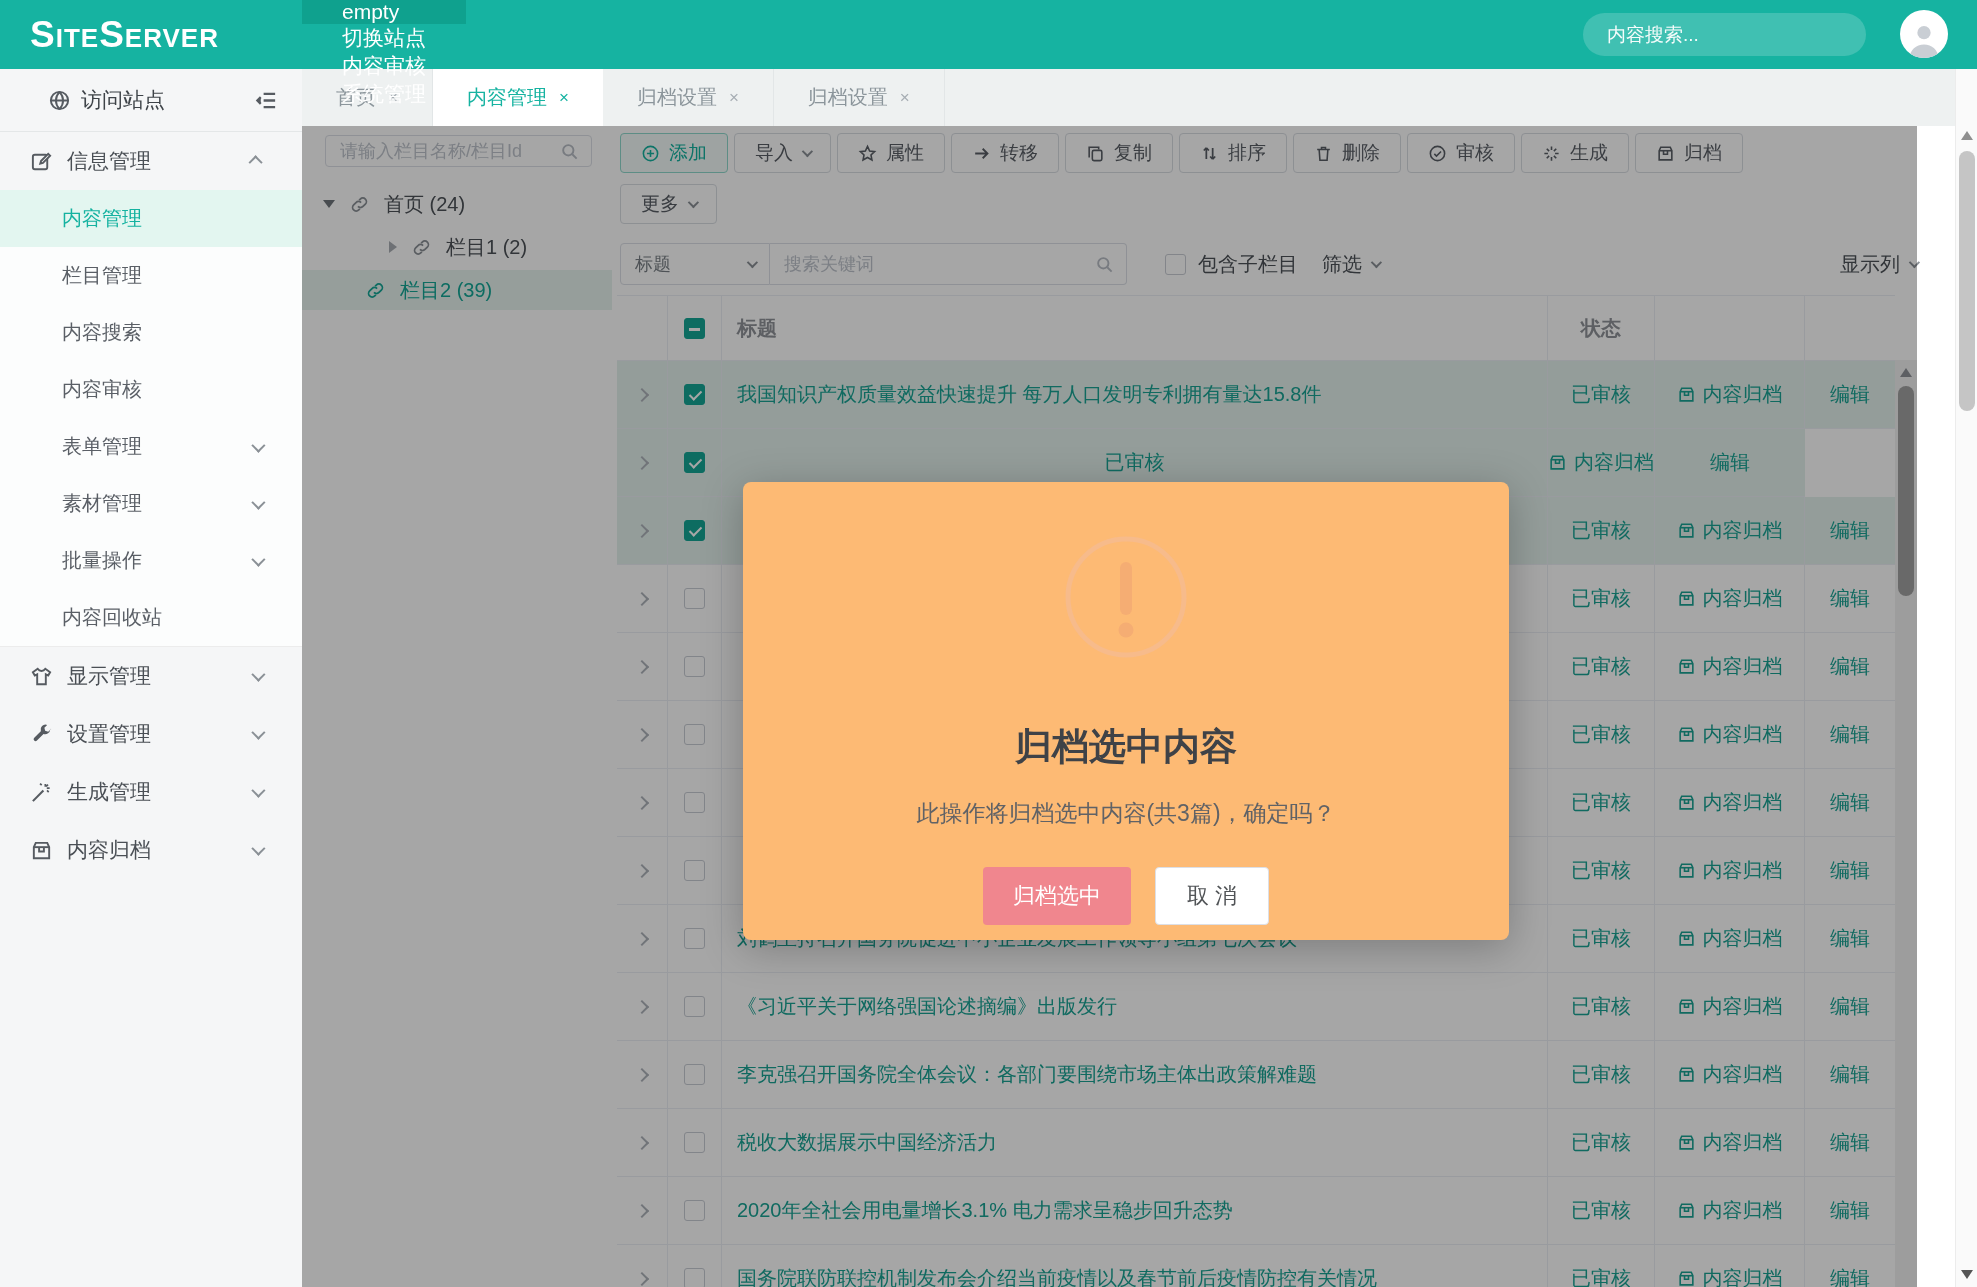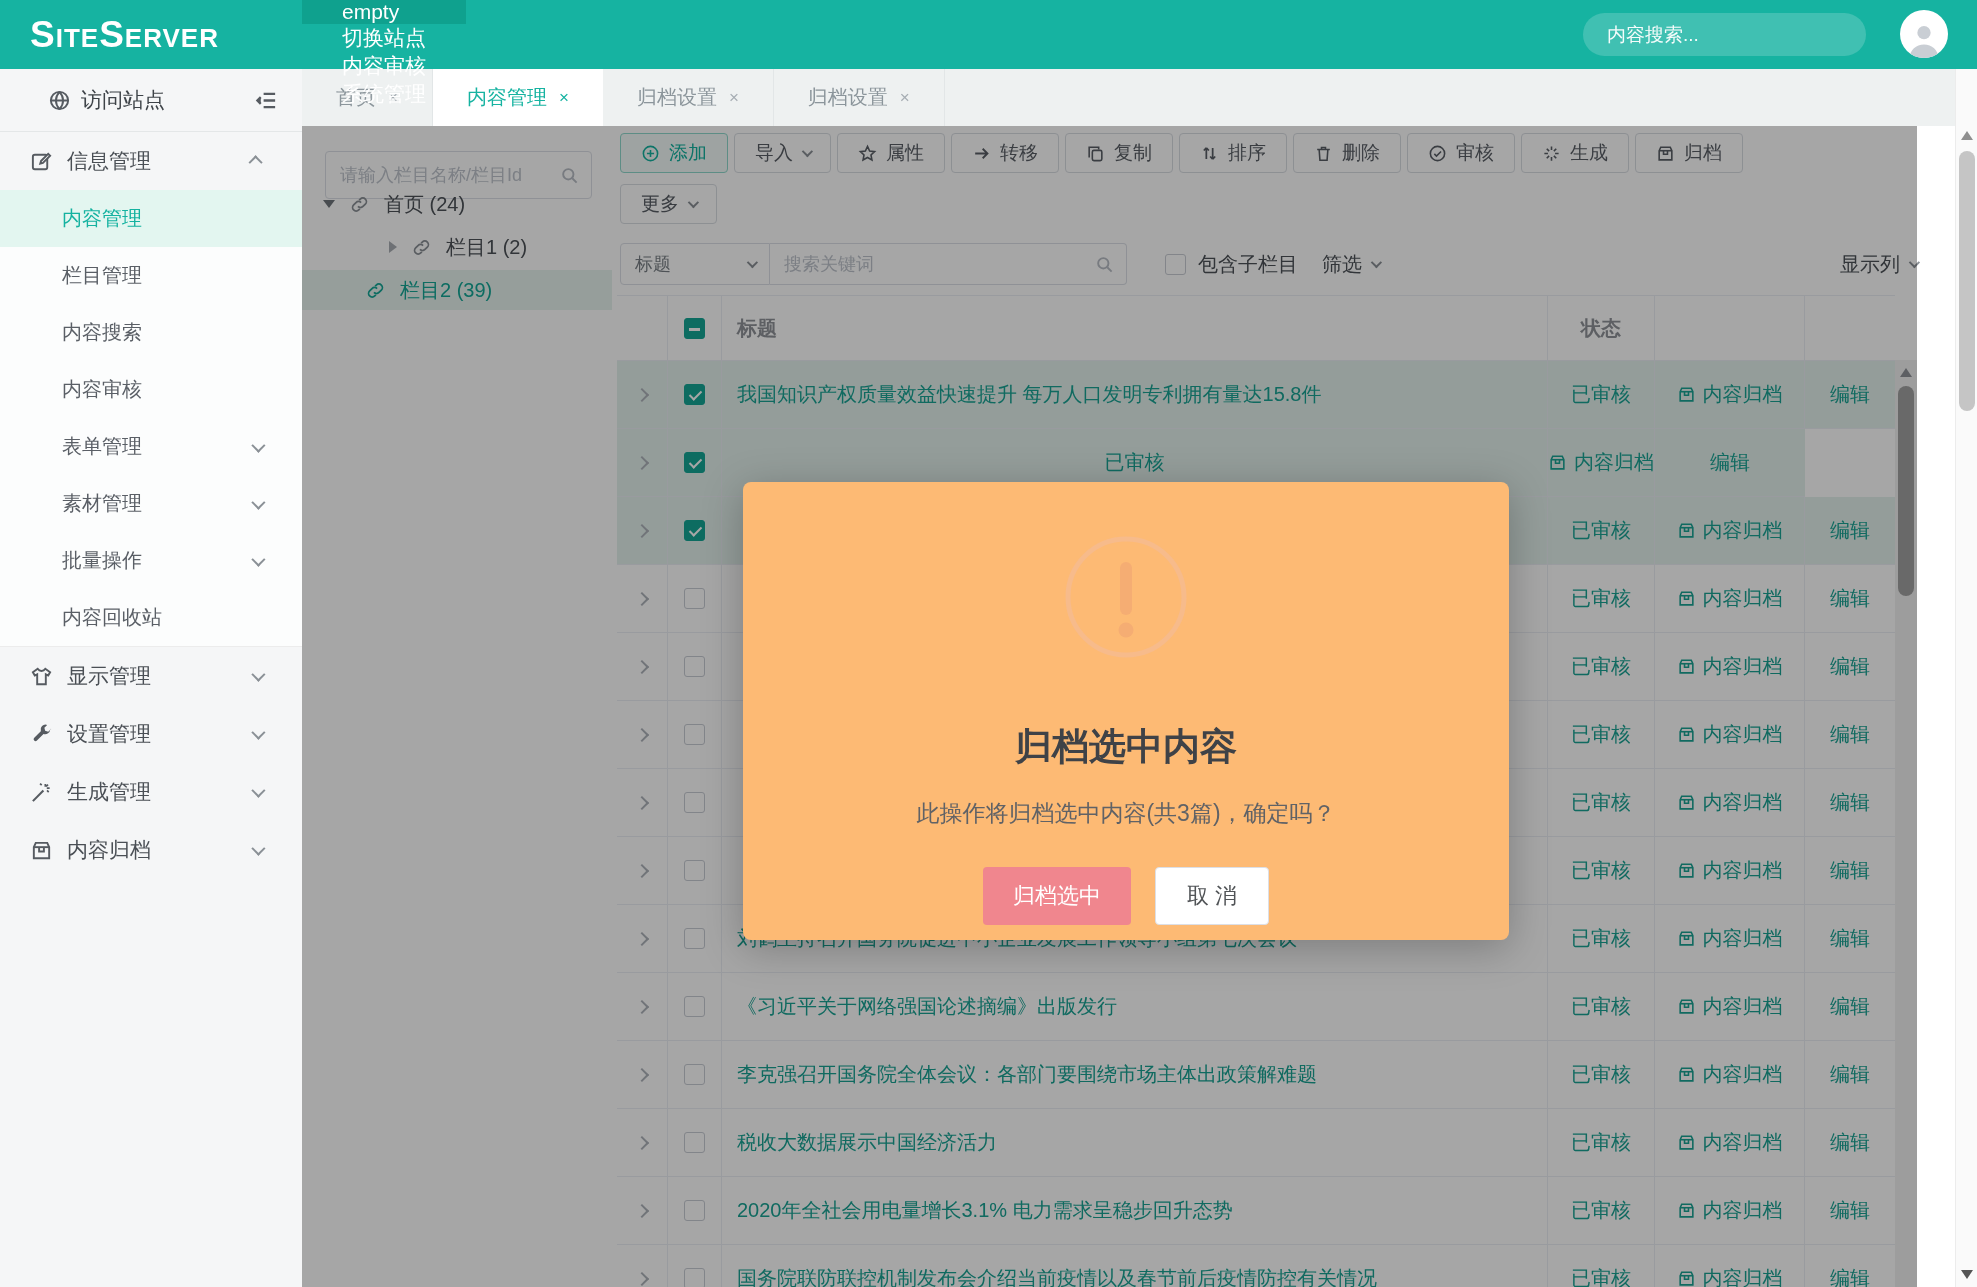--- a/index.html
+++ b/index.html
@@ -42,21 +42,21 @@
   .chev { width:10px; height:10px; border-right:2px solid #8a9096; border-bottom:2px solid #8a9096; display:inline-block; flex:none; }
   .chev.down { transform:rotate(45deg) translateY(-2px); }
   .chev.up { transform:rotate(-135deg) translateY(-2px); }
 
   
   .content { position:absolute; left:302px; top:126px; right:0; bottom:0; background:#fff; overflow:hidden; }
   .dim-overlay { position:absolute; left:0; top:0; width:1615px; height:100%; background:rgba(0,0,0,0.35); z-index:50; }
 
   
   .tree { position:absolute; left:0; top:0; width:310px; bottom:0; }
-  .tree-search { position:absolute; left:23px; top:9px; width:267px; height:48px; border:1px solid #dcdfe6; border-radius:4px; display:flex; align-items:center; padding:0 12px 0 14px; background:#fff;margin-top:16px; }
+  .tree-search { position:absolute; left:23px; top:9px; width:267px; height:32px; border:1px solid #dcdfe6; border-radius:4px; display:flex; align-items:center; padding:0 12px 0 14px; background:#fff; }
   .tree-search input { flex:1; border:none; outline:none; font-size:18px; color:#606266; font-family:inherit; min-width:0; }
   .tree-search input::placeholder { color:#bfc4cc; }
   .tree-search .mag { width:19px; height:19px; color:#b8bdc5; flex:none; }
   .tree-node { position:absolute; left:0; width:310px; height:40px; display:flex; align-items:center; font-size:20px; color:#4d5258; gap:15px; cursor:pointer; }
   .tree-node.selected { background:#e7f3ef; color:#14a796; }
   .tri-down { width:0; height:0; border-left:6px solid transparent; border-right:6px solid transparent; border-top:8px solid #6f757b; }
   .tri-right { width:0; height:0; border-top:6px solid transparent; border-bottom:6px solid transparent; border-left:8px solid #a9aeb4; }
   .link-ic { width:19px; height:19px; color:#8a9096; flex:none; }
   .tree-node.selected .link-ic { color:#14a796; }
 

